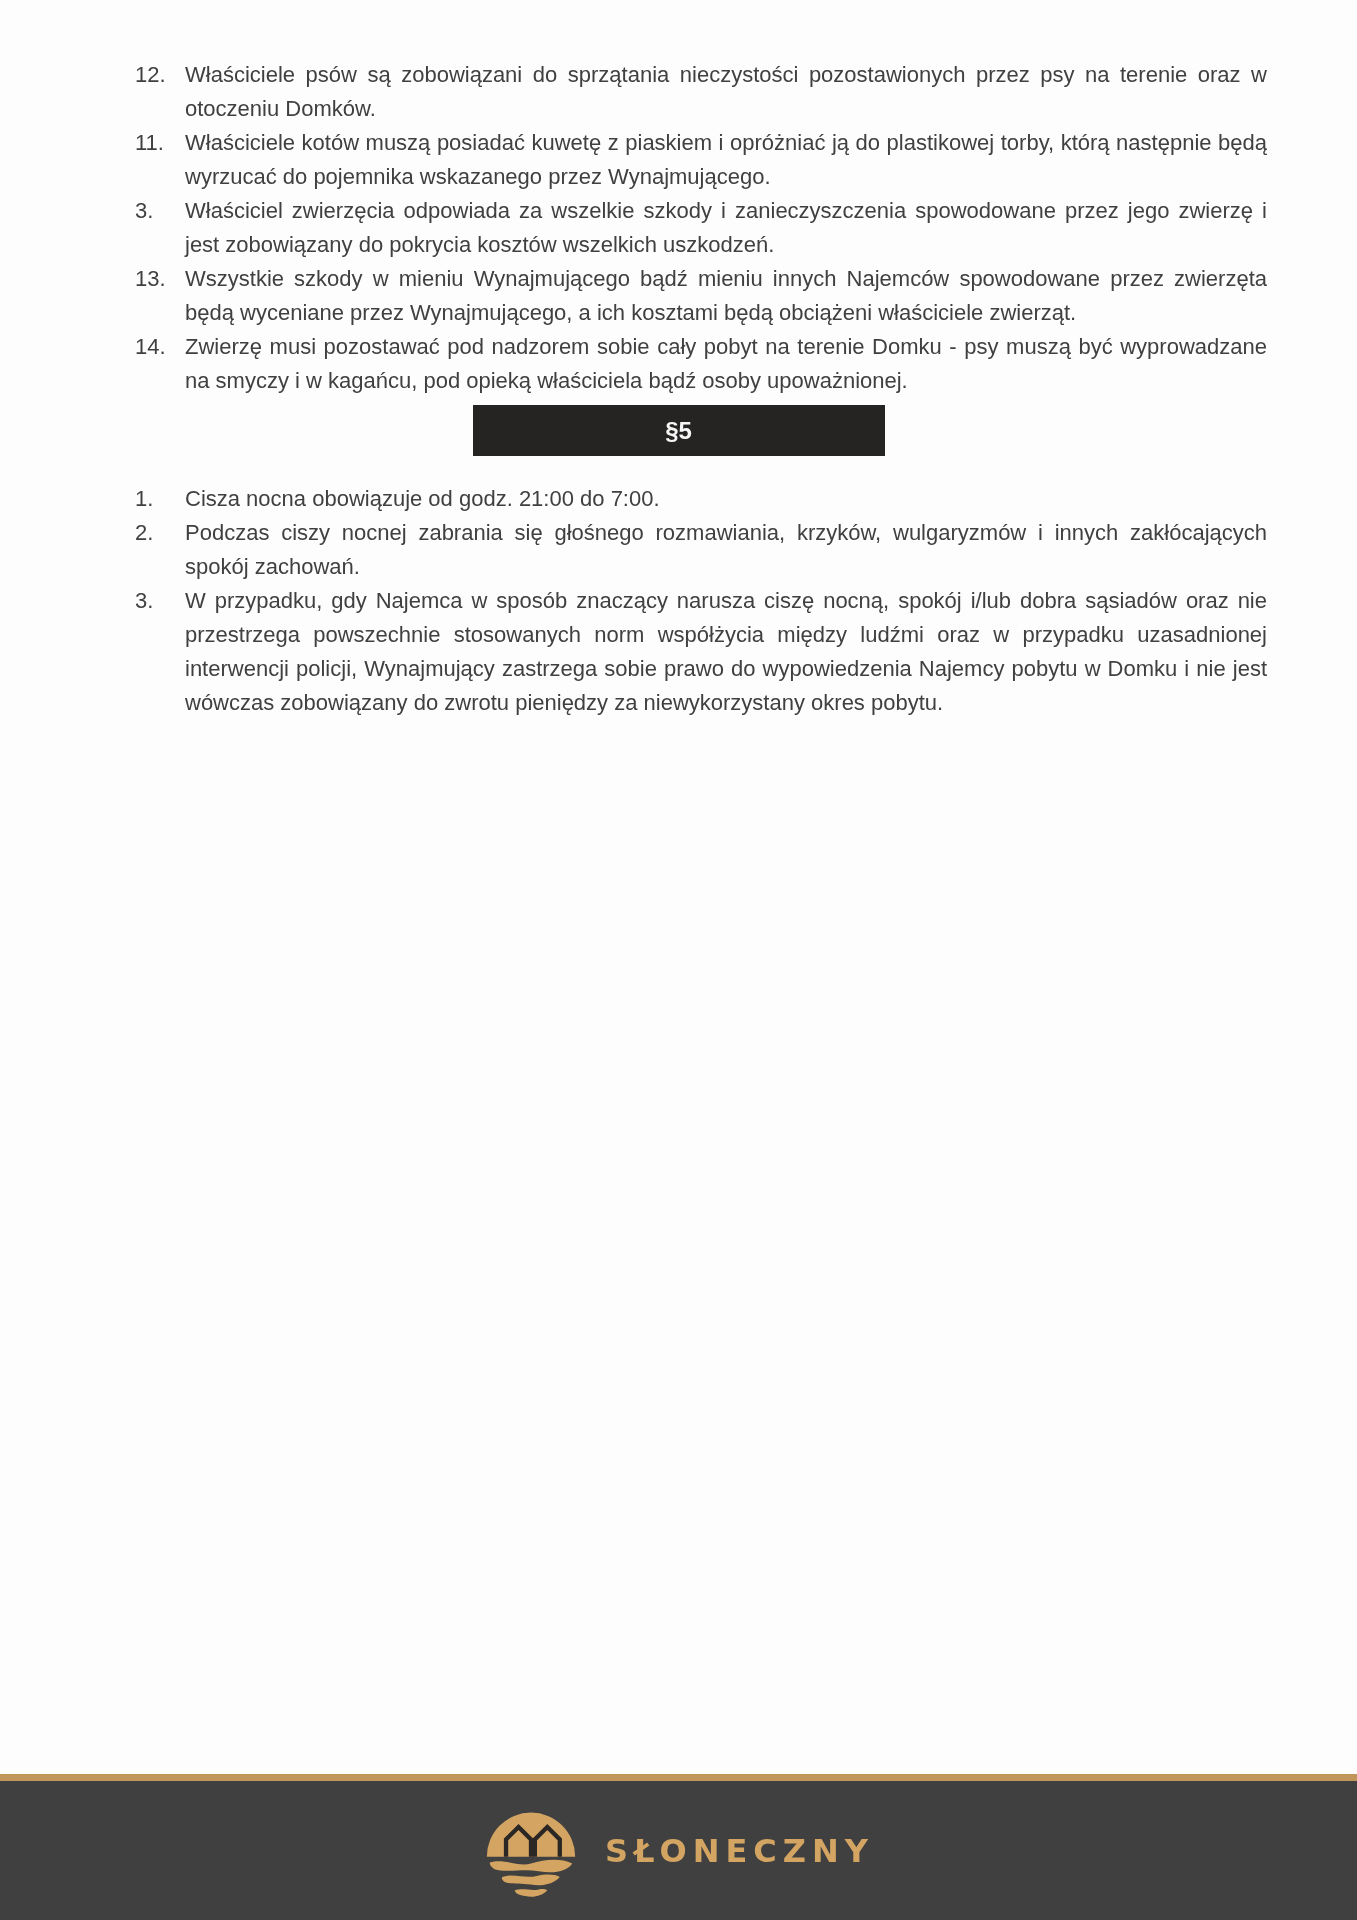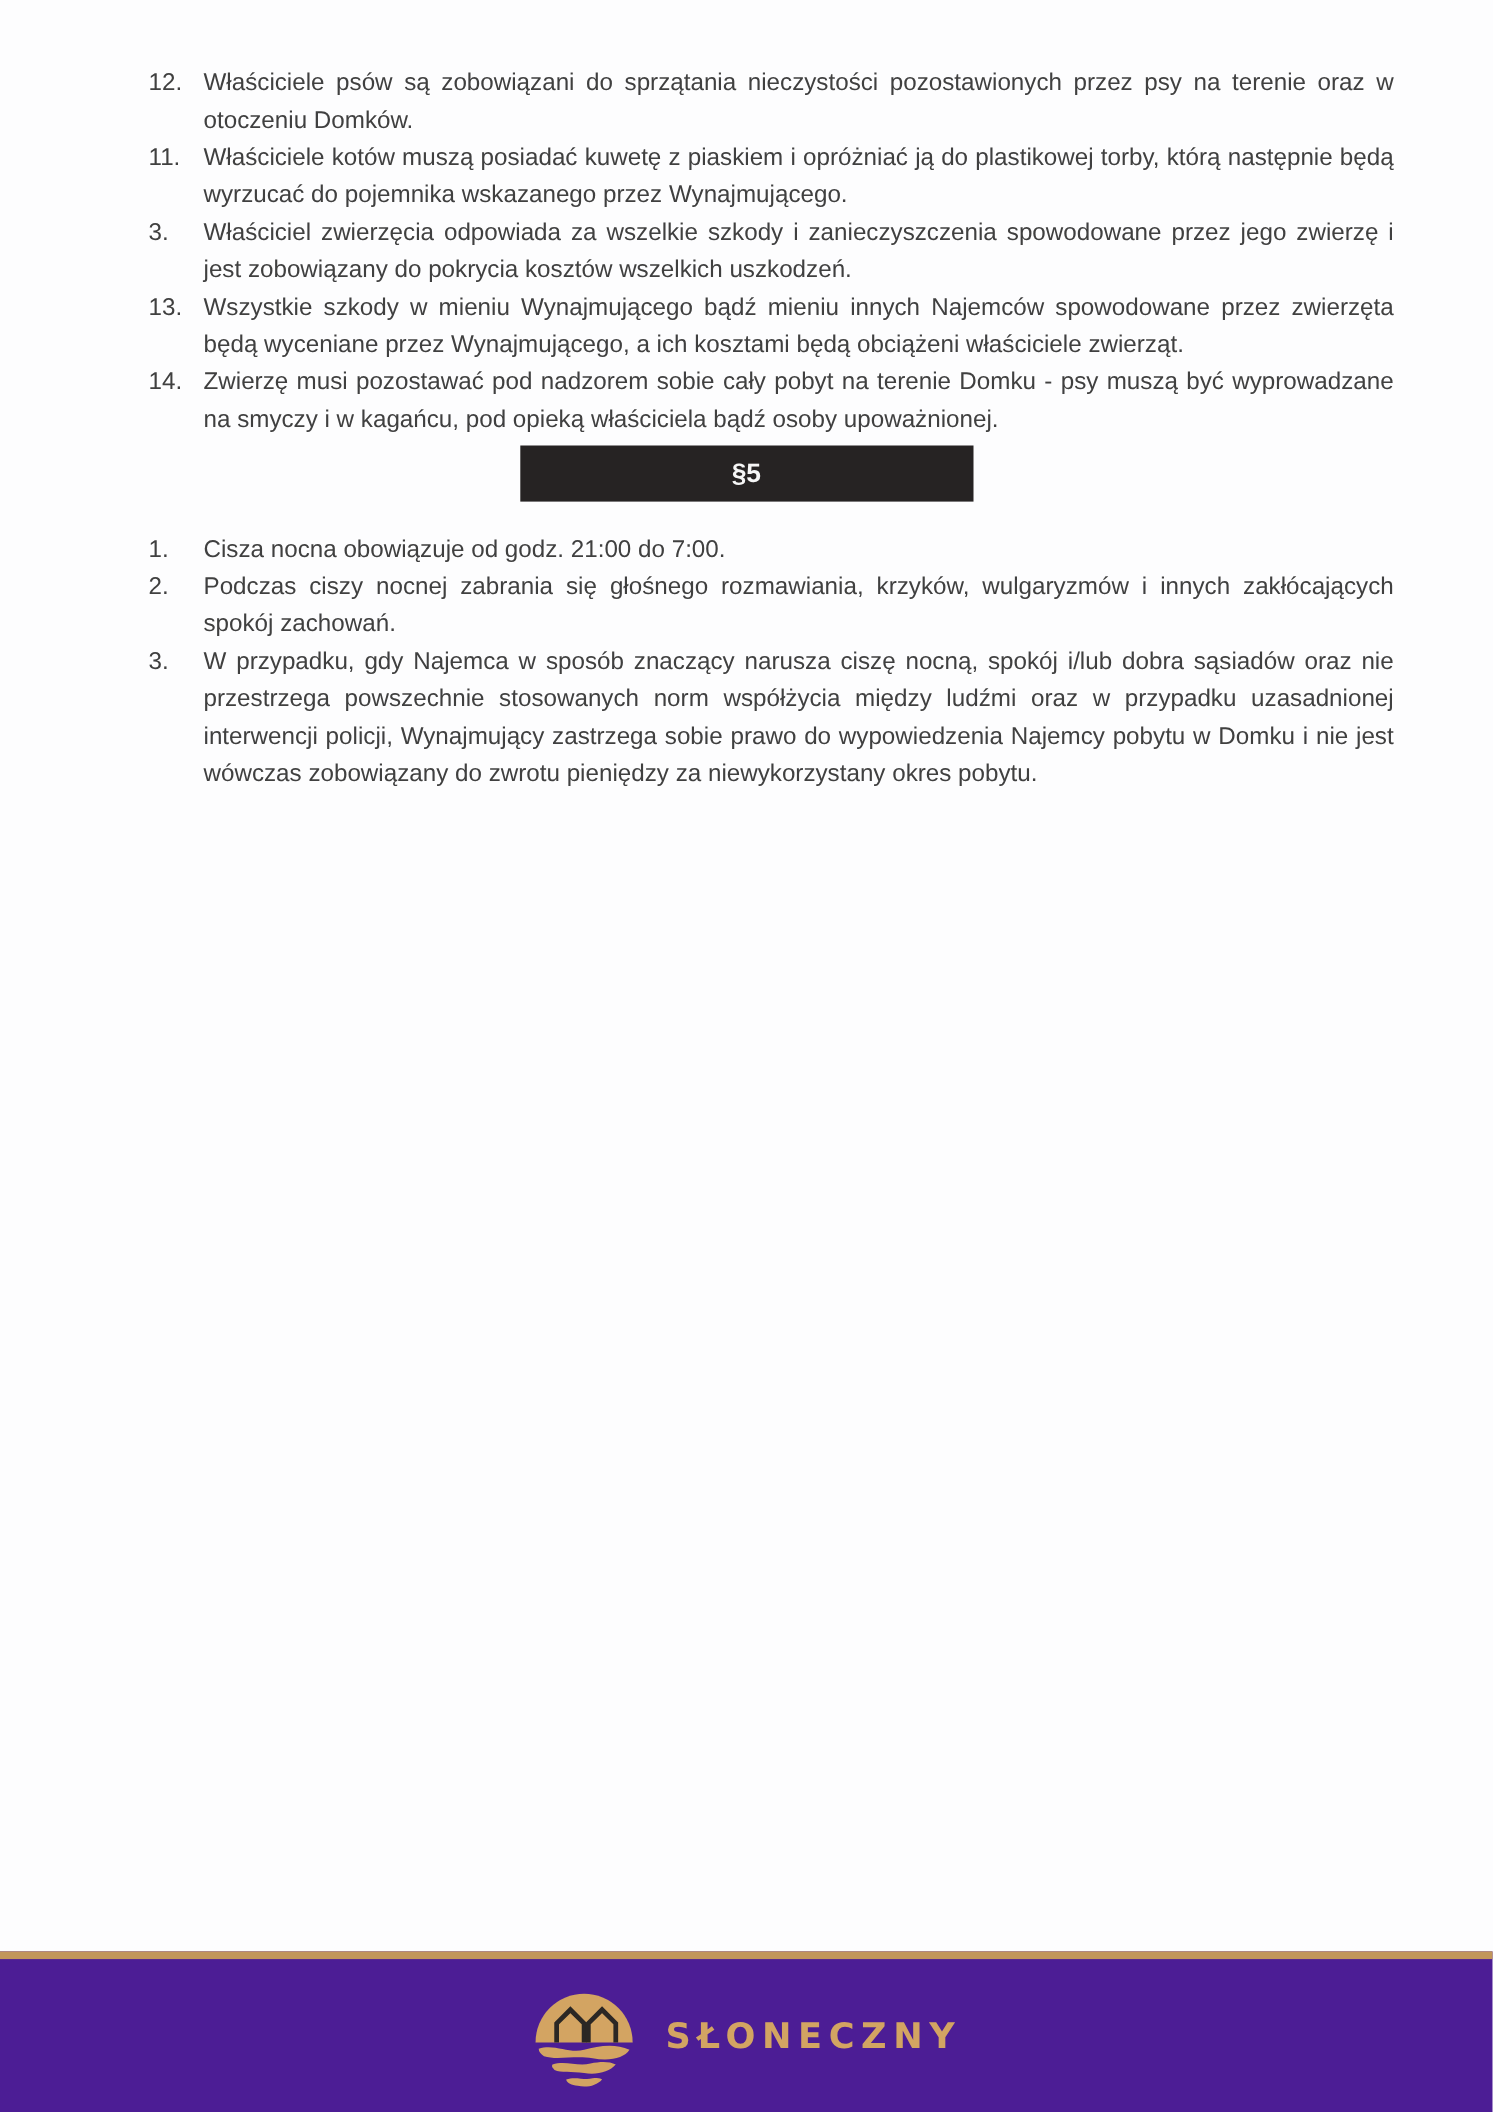--- a/index.html
+++ b/index.html
@@ -16,21 +16,21 @@
   .section-box {
     width:412px; margin:7px auto 26px auto; padding:8px 0;
     background:#262323; color:#f6f6f6; text-align:center;
     font-weight:700; font-size:24px; line-height:35px;
   }
   .declaration { margin:96px 90px 0 100px; font-size:22px; line-height:34px; color:#404040; }
   .decl-heading { font-weight:700; color:#383838; }
   .decl-text { text-align:justify; }
   .footer {
     position:absolute; left:0; bottom:0; width:100%; height:146px;
-    box-sizing:border-box; background:#4c1d95; border-top:7px solid #c2965a;
+    box-sizing:border-box; background:#404040; border-top:7px solid #c2965a;
     display:flex; align-items:center; justify-content:center; gap:26px;
   }
   .logo-icon { width:96px; height:100px; flex:none; }
   .brand {
     color:#d3a462; font-weight:700; letter-spacing:6px;
     font-size:32px; line-height:40px; text-align:center;
     font-family:"DejaVu Sans", sans-serif;
   }
 </style>
 </head>

